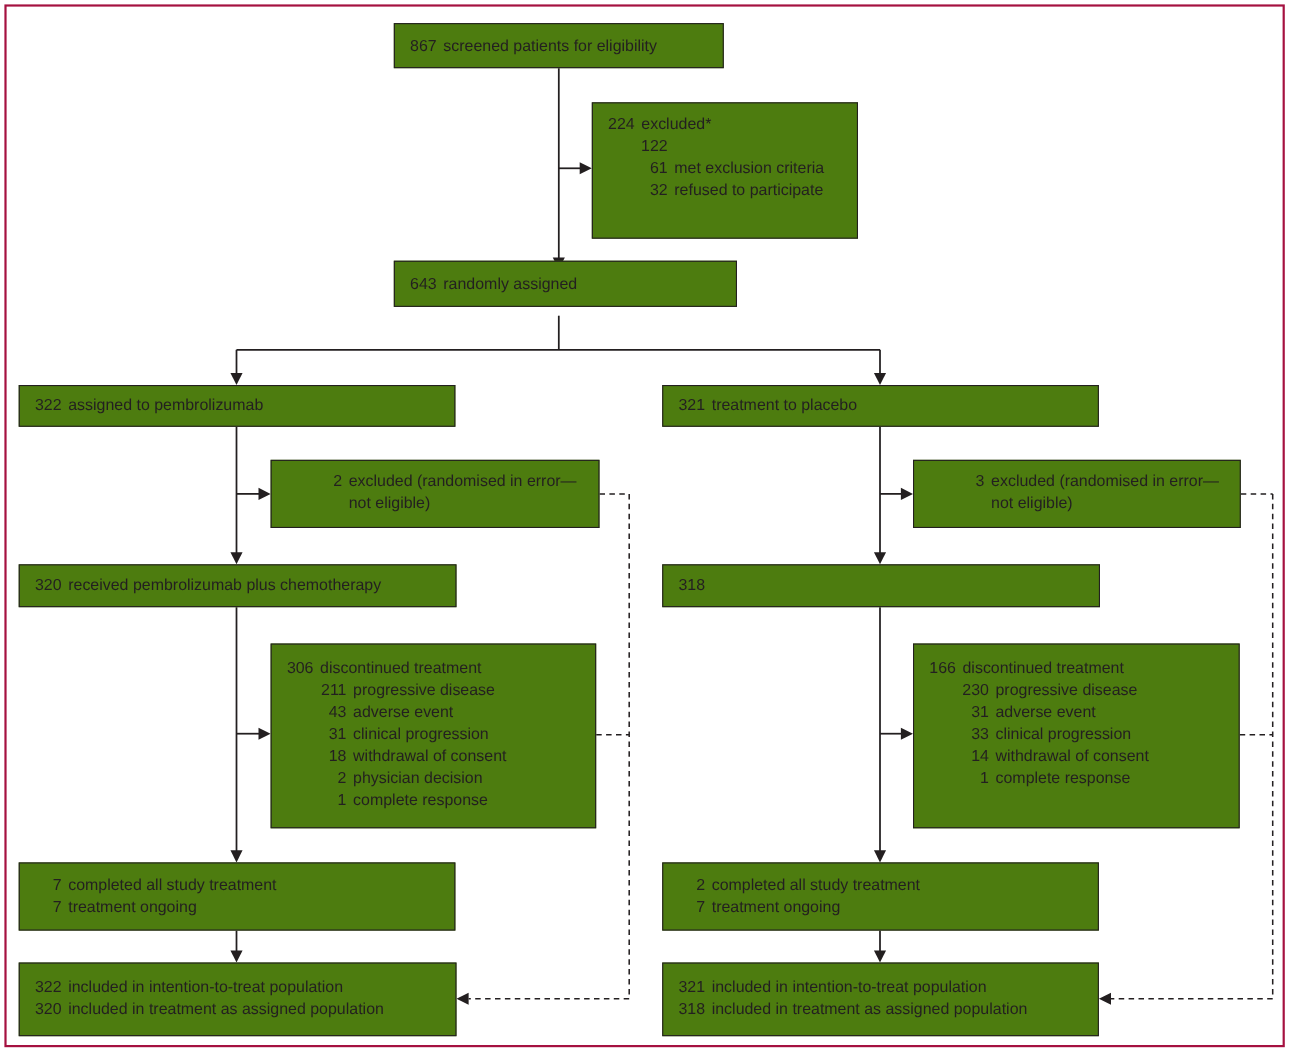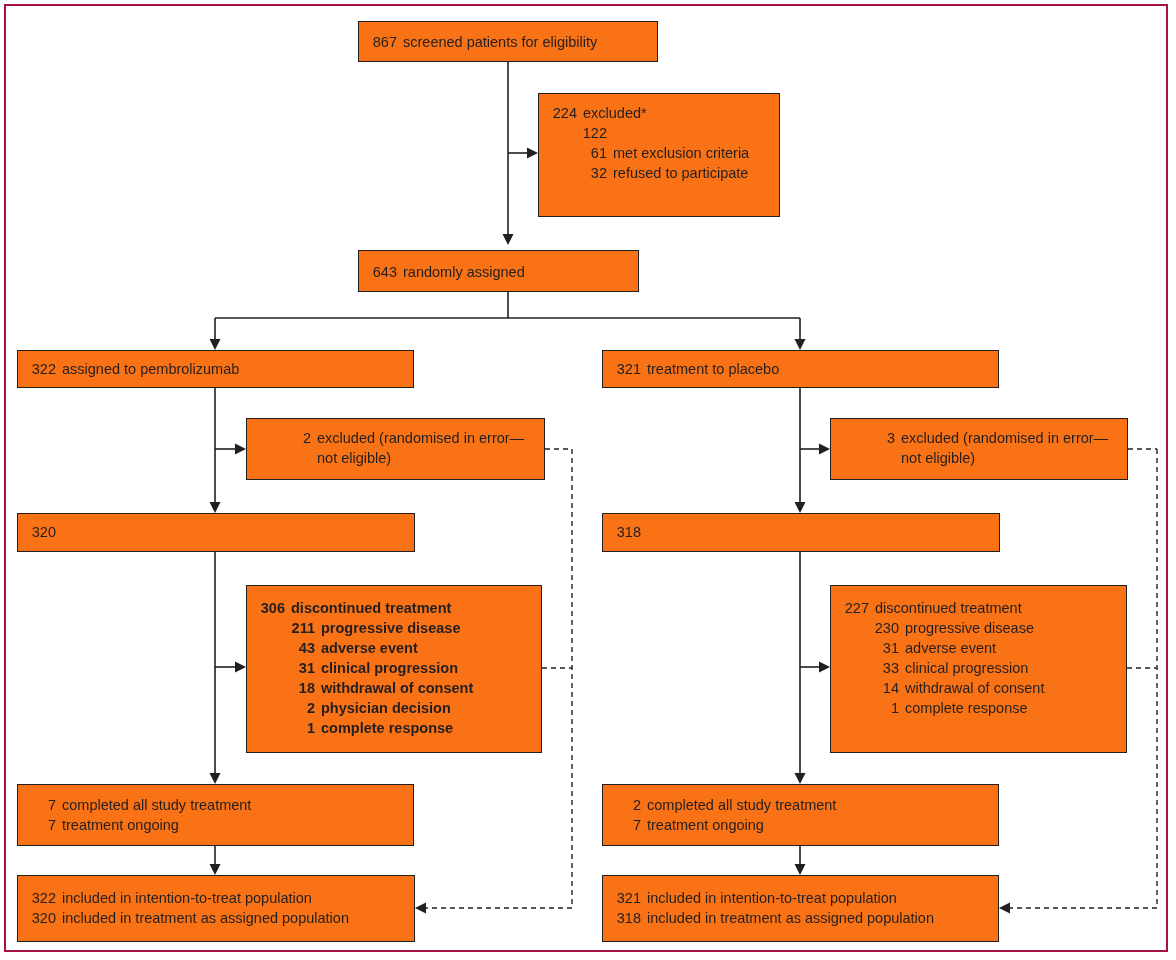--- a/index.html
+++ b/index.html
@@ -7,21 +7,21 @@
     width:1176px;height:960px;position:relative;overflow:hidden;
     font-family:"Liberation Sans", sans-serif;
     font-size:14.5px;line-height:20px;color:#231F20;
   }
   .frame{
     position:absolute;left:4px;top:4px;width:1164px;height:948px;
     border:2px solid #A51140;background:#ffffff;box-sizing:border-box;z-index:0;
   }
   .wires{position:absolute;left:0;top:0;z-index:1;}
   .node{
-    position:absolute;box-sizing:border-box;background:#f97316;
+    position:absolute;box-sizing:border-box;background:#4d7c0f;
     border:1.5px solid #231F20;padding:8px 8px 2px 12px;z-index:2;
   }
   .row{display:flex;align-items:flex-start;}
   .num{flex:0 0 26px;text-align:right;white-space:nowrap;}
   .txt{padding-left:6px;}
   .sub .num{flex-basis:56px;}
   .excl .num{flex-basis:52px;}
   .excl{padding-right:4px;}
 </style>
 </head>
@@ -96,21 +96,21 @@
   <div class="row sub">
     <span class="num">61</span>
     <span class="txt">met exclusion criteria</span>
   </div>
   <div class="row sub">
     <span class="num">32</span>
     <span class="txt">refused to participate</span>
   </div>
 </div>
 
-<div class="node" style="left:358px;top:250px;width:281px;height:42px;padding-top:11px;">
+<div class="node" style="left:358px;top:237px;width:312px;height:42px;padding-top:11px;">
   <div class="row">
     <span class="num">643</span>
     <span class="txt">randomly assigned</span>
   </div>
 </div>
 
 <div class="node" style="left:17px;top:350px;width:397px;height:38px;padding-top:8px;">
   <div class="row">
     <span class="num">322</span>
     <span class="txt">assigned to pembrolizumab</span>
@@ -120,24 +120,25 @@
 <div class="node excl" style="left:246px;top:418px;width:299px;height:62px;padding-top:9px;">
   <div class="row">
     <span class="num">2</span>
     <span class="txt">excluded (randomised in error—not eligible)</span>
   </div>
 </div>
 
 <div class="node" style="left:17px;top:513px;width:398px;height:39px;padding-top:8px;">
   <div class="row">
     <span class="num">320</span>
-  </div>
-</div>
-
-<div class="node" style="left:246px;top:585px;width:296px;height:168px;padding-top:12px;font-weight:bold;">
+    <span class="txt">received pembrolizumab plus chemotherapy</span>
+  </div>
+</div>
+
+<div class="node" style="left:246px;top:585px;width:296px;height:168px;padding-top:12px;">
   <div class="row">
     <span class="num">306</span>
     <span class="txt">discontinued treatment</span>
   </div>
   <div class="row sub">
     <span class="num">211</span>
     <span class="txt">progressive disease</span>
   </div>
   <div class="row sub">
     <span class="num">43</span>
@@ -198,21 +199,21 @@
 </div>
 
 <div class="node" style="left:602px;top:513px;width:398px;height:39px;padding-top:8px;">
   <div class="row">
     <span class="num">318</span>
   </div>
 </div>
 
 <div class="node" style="left:830px;top:585px;width:297px;height:168px;padding-top:12px;">
   <div class="row">
-    <span class="num">227</span>
+    <span class="num">166</span>
     <span class="txt">discontinued treatment</span>
   </div>
   <div class="row sub">
     <span class="num">230</span>
     <span class="txt">progressive disease</span>
   </div>
   <div class="row sub">
     <span class="num">31</span>
     <span class="txt">adverse event</span>
   </div>

